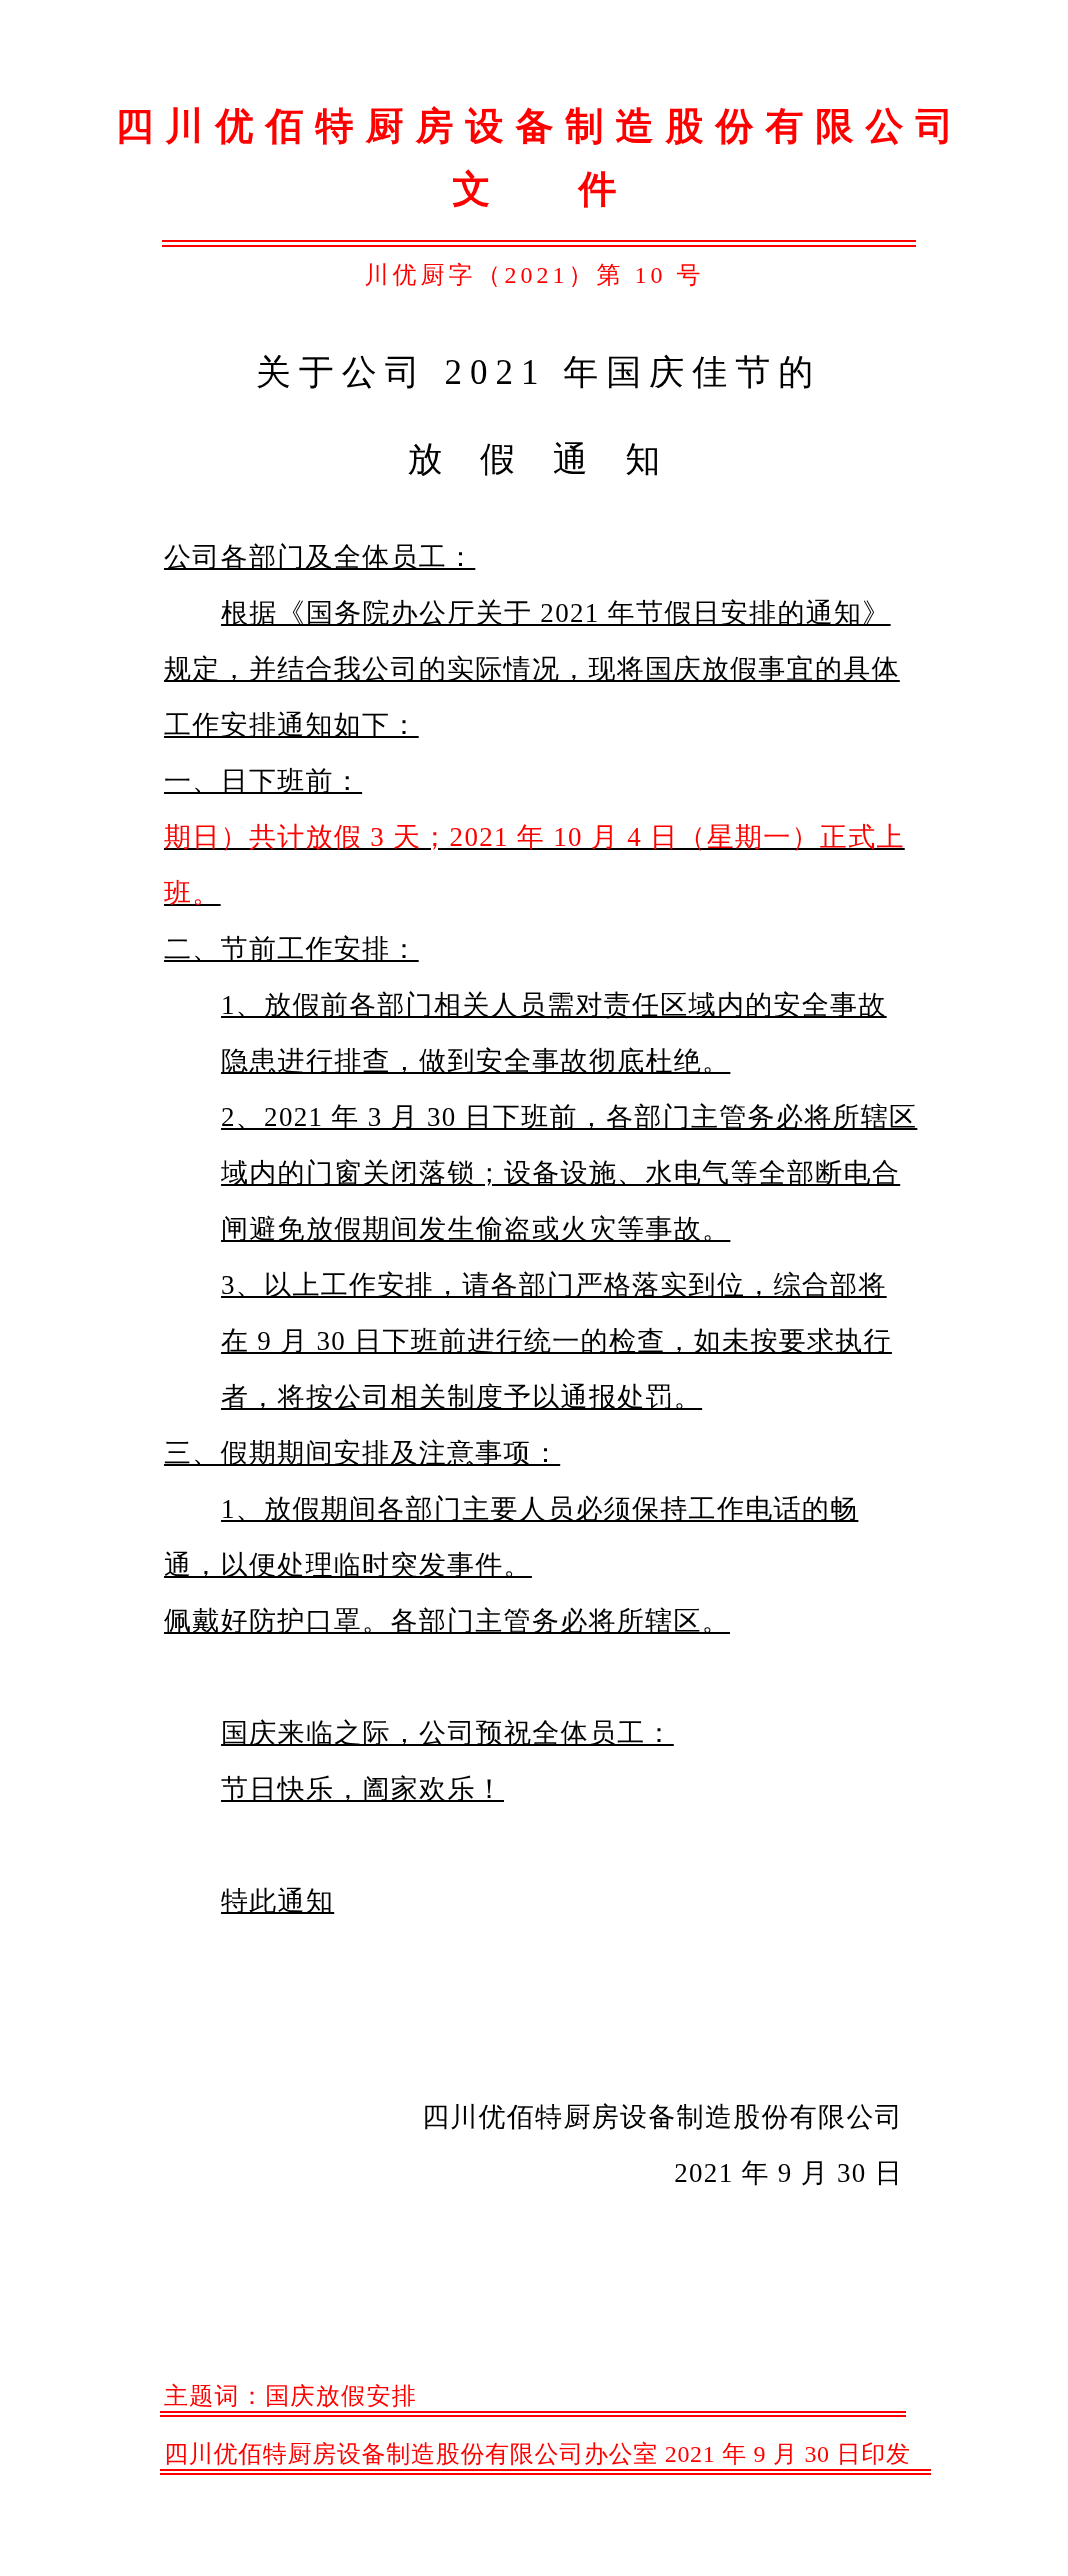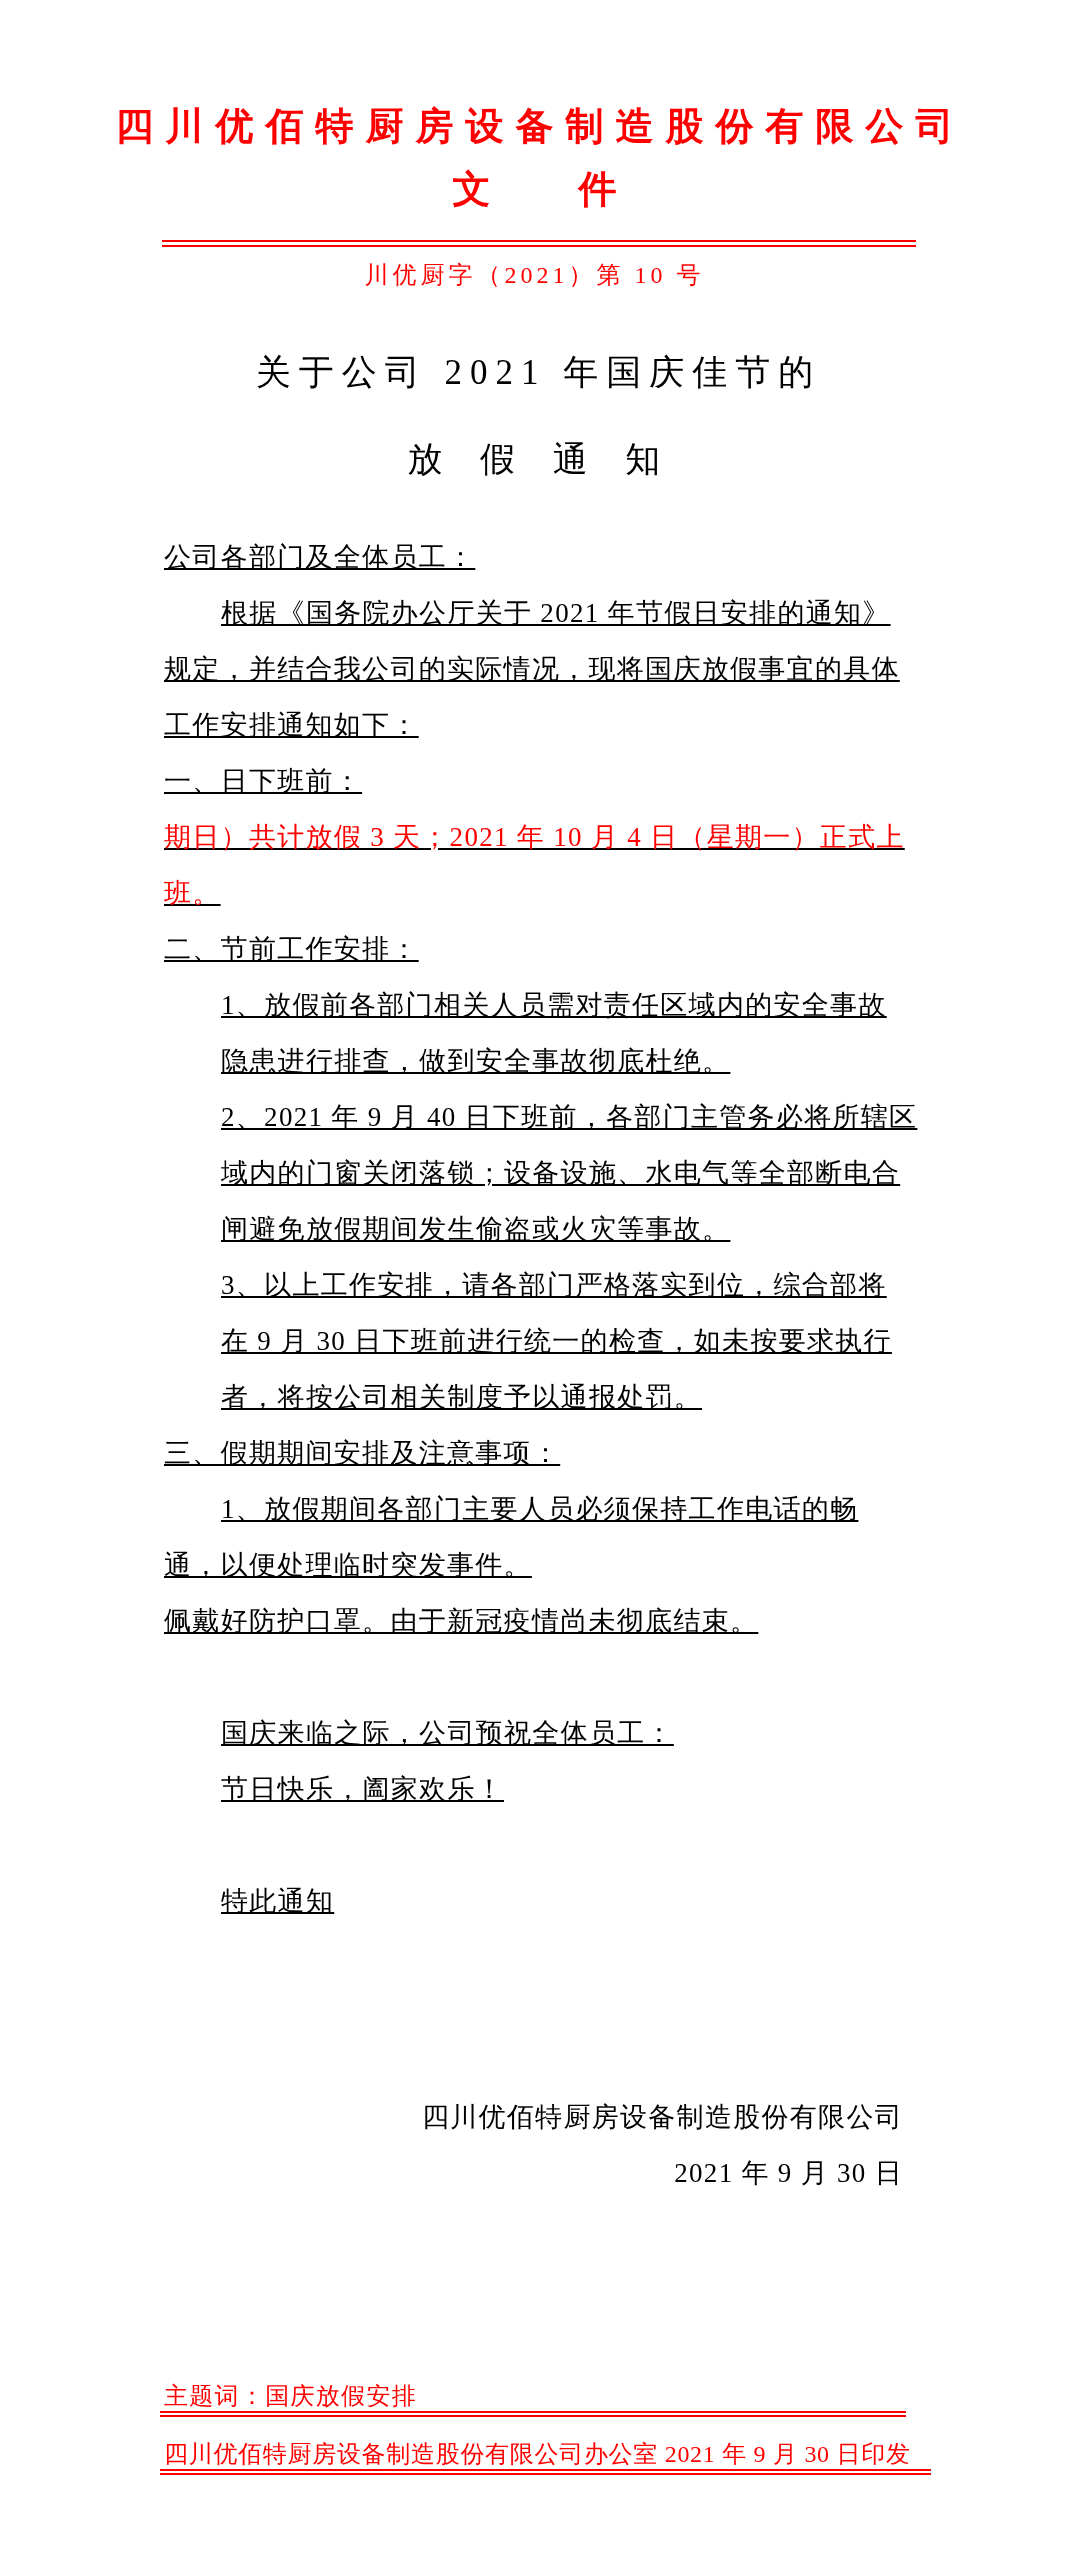--- a/index.html
+++ b/index.html
@@ -103,30 +103,30 @@
     <div class="ln">公司各部门及全体员工：</div>
     <div class="ln indent">根据《国务院办公厅关于 2021 年节假日安排的通知》</div>
     <div class="ln">规定，并结合我公司的实际情况，现将国庆放假事宜的具体</div>
     <div class="ln">工作安排通知如下：</div>
     <div class="ln">一、日下班前：</div>
     <div class="ln red">期日）共计放假 3 天；2021 年 10 月 4 日（星期一）正式上</div>
     <div class="ln red">班。</div>
     <div class="ln">二、节前工作安排：</div>
     <div class="ln indent">1、放假前各部门相关人员需对责任区域内的安全事故</div>
     <div class="ln indent">隐患进行排查，做到安全事故彻底杜绝。</div>
-    <div class="ln indent">2、2021 年 9 月 40 日下班前，各部门主管务必将所辖区</div>
+    <div class="ln indent">2、2021 年 3 月 30 日下班前，各部门主管务必将所辖区</div>
     <div class="ln indent">域内的门窗关闭落锁；设备设施、水电气等全部断电合</div>
     <div class="ln indent">闸避免放假期间发生偷盗或火灾等事故。</div>
     <div class="ln indent">3、以上工作安排，请各部门严格落实到位，综合部将</div>
     <div class="ln indent">在 9 月 30 日下班前进行统一的检查，如未按要求执行</div>
     <div class="ln indent">者，将按公司相关制度予以通报处罚。</div>
     <div class="ln">三、假期期间安排及注意事项：</div>
     <div class="ln indent">1、放假期间各部门主要人员必须保持工作电话的畅</div>
     <div class="ln">通，以便处理临时突发事件。</div>
-    <div class="ln">佩戴好防护口罩。由于新冠疫情尚未彻底结束。</div>
+    <div class="ln">佩戴好防护口罩。各部门主管务必将所辖区。</div>
     <div class="ln"></div>
     <div class="ln indent">国庆来临之际，公司预祝全体员工：</div>
     <div class="ln indent">节日快乐，阖家欢乐！</div>
     <div class="ln"></div>
     <div class="ln indent">特此通知</div>
   </div>
 
   <div class="sig-block">
     <div class="ln">四川优佰特厨房设备制造股份有限公司</div>
     <div class="ln">2021 年 9 月 30 日</div>

